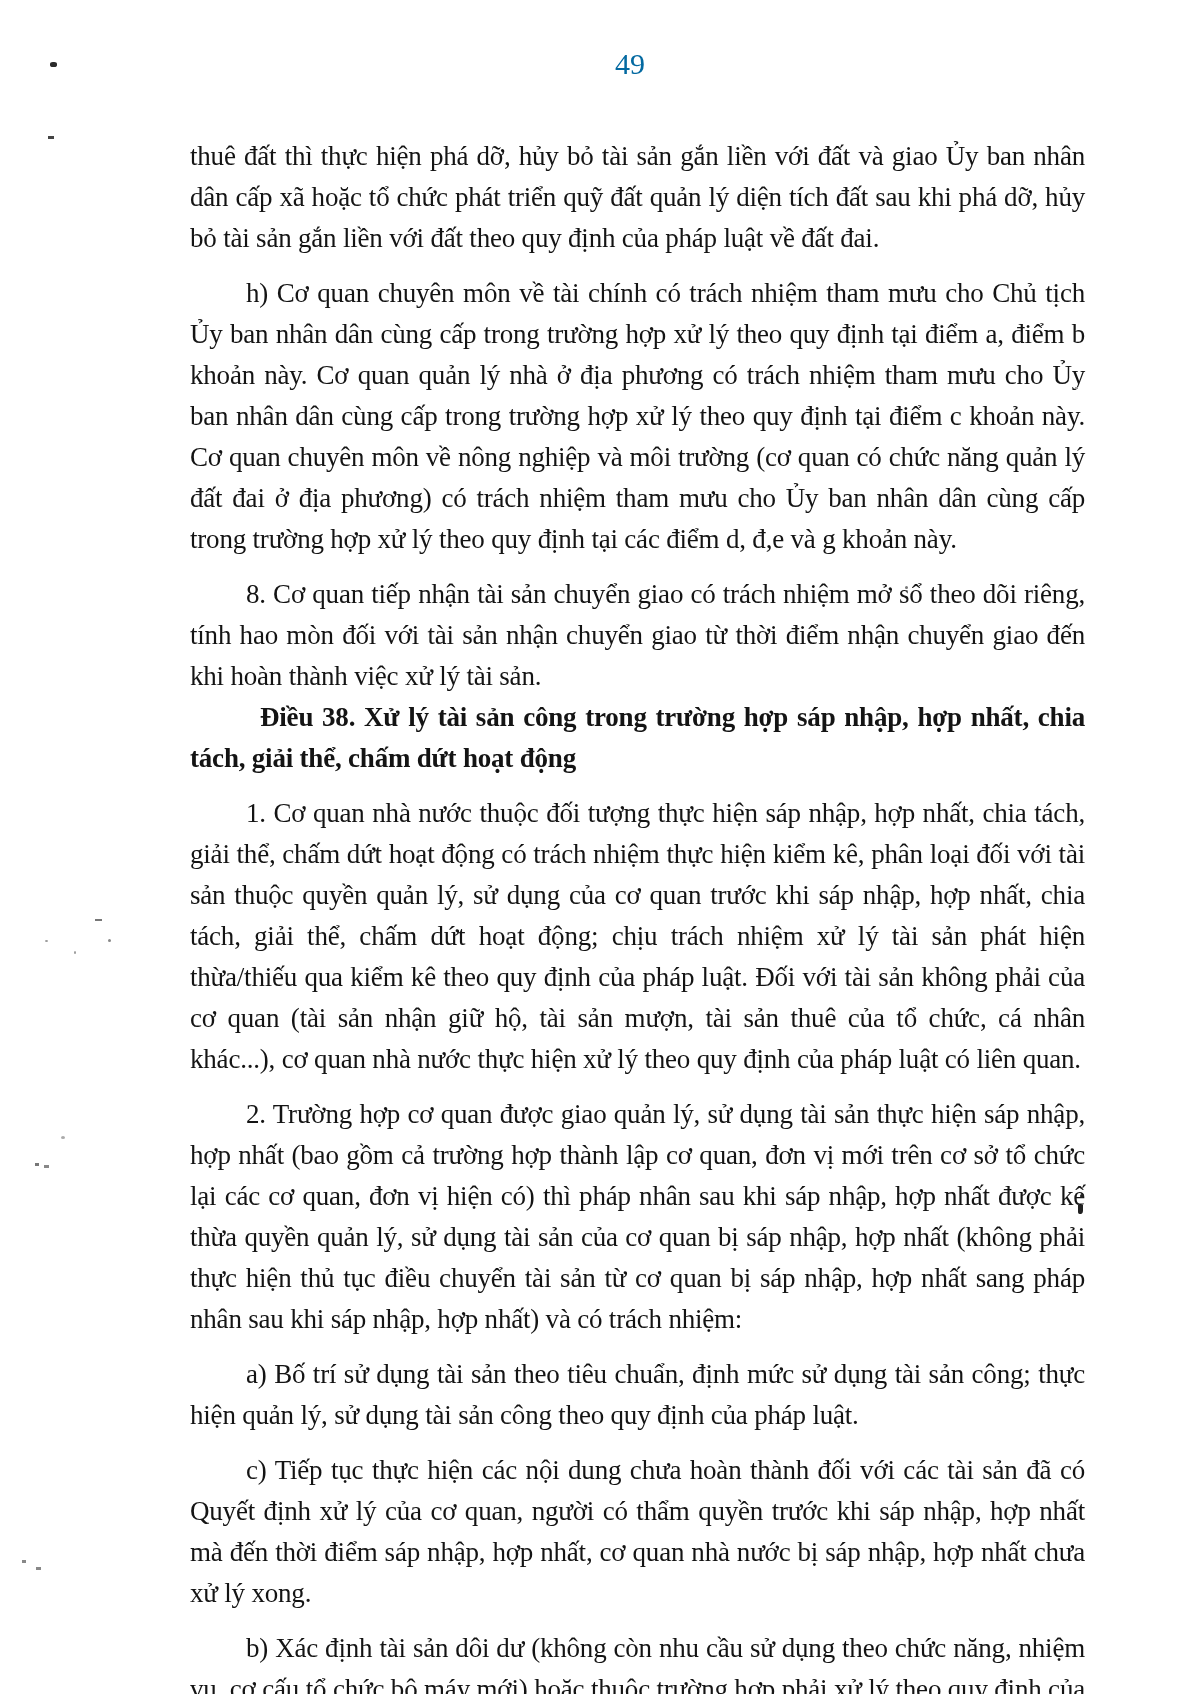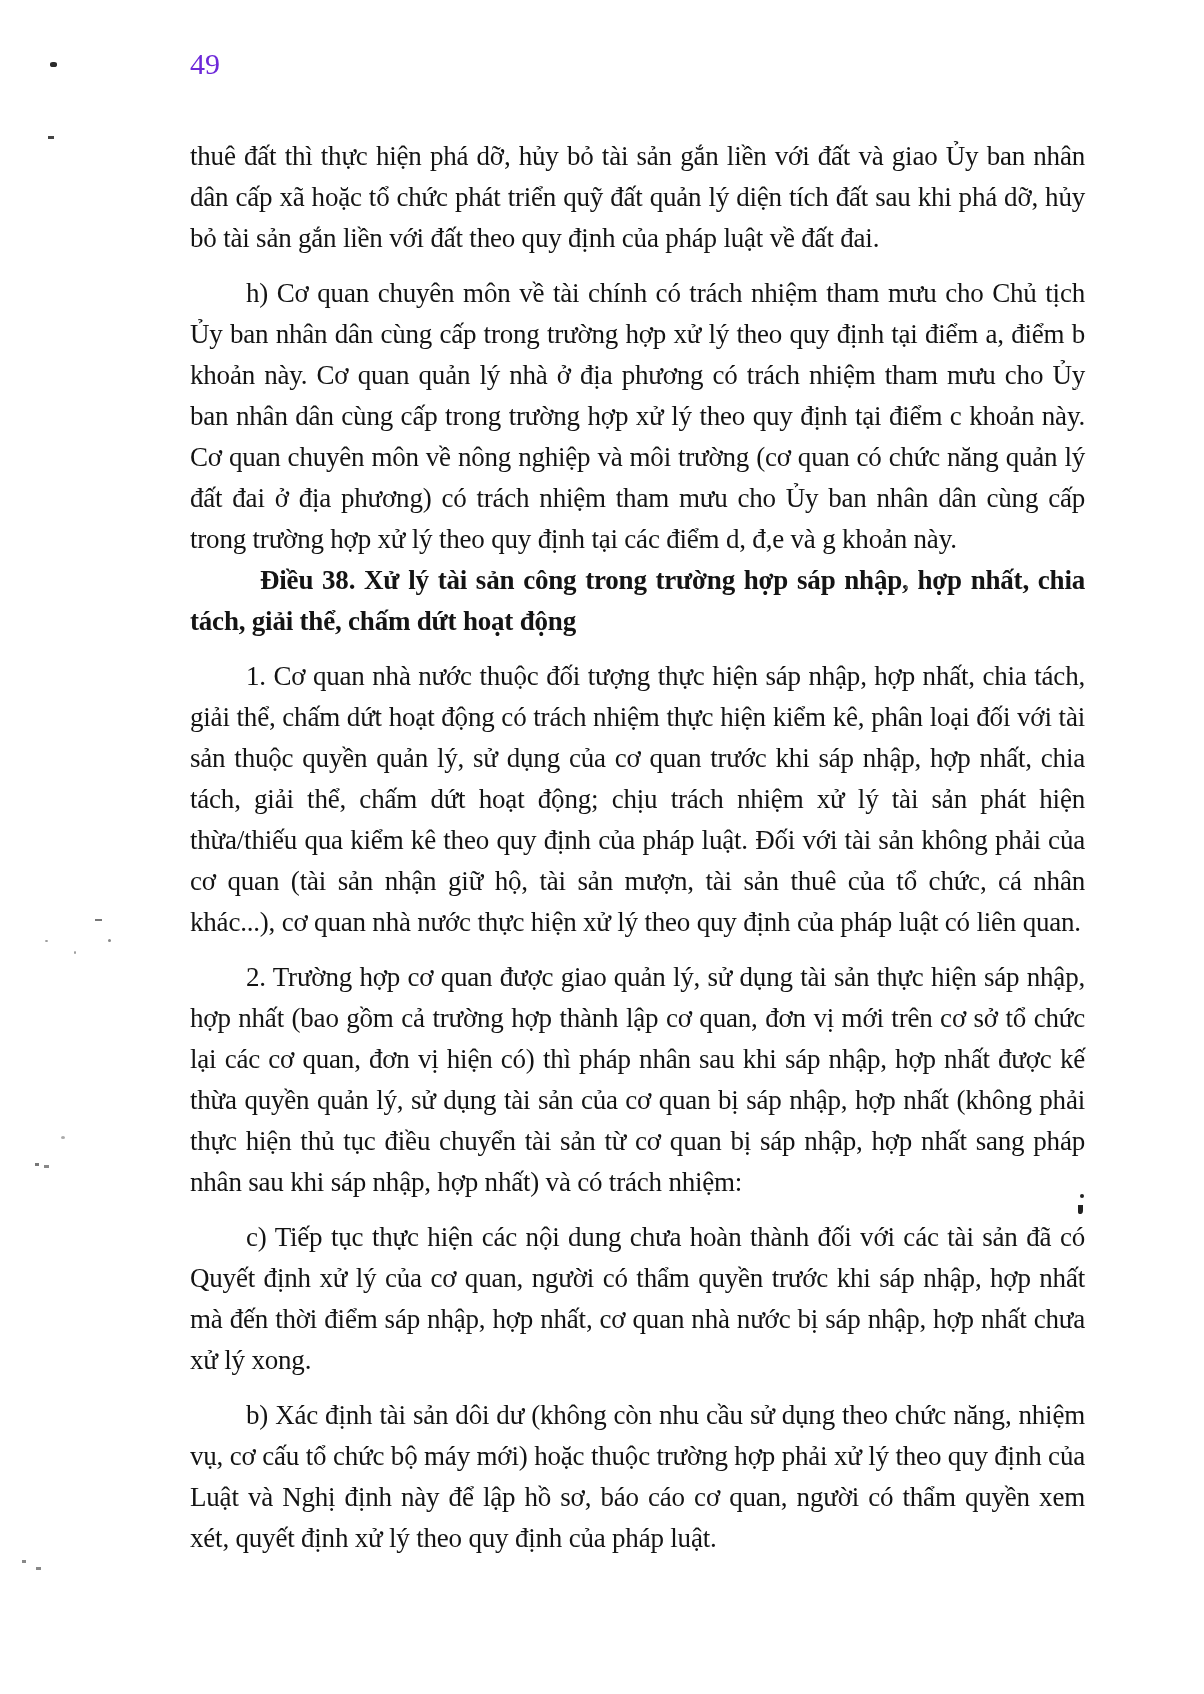--- a/index.html
+++ b/index.html
@@ -14,24 +14,24 @@
     background: #ffffff;
     overflow: hidden;
     font-family: "Liberation Serif", serif;
     color: #141414;
   }
   .page-number {
     position: absolute;
     top: 48px;
     left: 190px;
     width: 880px;
-    text-align: left;
+    text-align: center;
     font-size: 30px;
     line-height: 32px;
-    color: #6d28d9;
+    color: #0369a1;
   }
   .content {
     position: absolute;
     top: 136px;
     left: 190px;
     width: 895px;
     font-size: 27px;
     line-height: 41px;
     text-align: justify;
     letter-spacing: -0.2px;
@@ -58,23 +58,25 @@
 </head>
 <body>
 
 <div class="page">
 
   <div class="page-number">49</div>
 
   <div class="content">
     <p class="para first">thuê đất thì thực hiện phá dỡ, hủy bỏ tài sản gắn liền với đất và giao Ủy ban nhân dân cấp xã hoặc tổ chức phát triển quỹ đất quản lý diện tích đất sau khi phá dỡ, hủy bỏ tài sản gắn liền với đất theo quy định của pháp luật về đất đai.</p>
     <p class="para">h) Cơ quan chuyên môn về tài chính có trách nhiệm tham mưu cho Chủ tịch Ủy ban nhân dân cùng cấp trong trường hợp xử lý theo quy định tại điểm a, điểm b khoản này. Cơ quan quản lý nhà ở địa phương có trách nhiệm tham mưu cho Ủy ban nhân dân cùng cấp trong trường hợp xử lý theo quy định tại điểm c khoản này. Cơ quan chuyên môn về nông nghiệp và môi trường (cơ quan có chức năng quản lý đất đai ở địa phương) có trách nhiệm tham mưu cho Ủy ban nhân dân cùng cấp trong trường hợp xử lý theo quy định tại các điểm d, đ,e và g khoản này.</p>
+    <p class="para">8. Cơ quan tiếp nhận tài sản chuyển giao có trách nhiệm mở sổ theo dõi riêng, tính hao mòn đối với tài sản nhận chuyển giao từ thời điểm nhận chuyển giao đến khi hoàn thành việc xử lý tài sản.</p>
     <p class="para heading">Điều 38. Xử lý tài sản công trong trường hợp sáp nhập, hợp nhất, chia tách, giải thể, chấm dứt hoạt động</p>
     <p class="para">1. Cơ quan nhà nước thuộc đối tượng thực hiện sáp nhập, hợp nhất, chia tách, giải thể, chấm dứt hoạt động có trách nhiệm thực hiện kiểm kê, phân loại đối với tài sản thuộc quyền quản lý, sử dụng của cơ quan trước khi sáp nhập, hợp nhất, chia tách, giải thể, chấm dứt hoạt động; chịu trách nhiệm xử lý tài sản phát hiện thừa/thiếu qua kiểm kê theo quy định của pháp luật. Đối với tài sản không phải của cơ quan (tài sản nhận giữ hộ, tài sản mượn, tài sản thuê của tổ chức, cá nhân khác...), cơ quan nhà nước thực hiện xử lý theo quy định của pháp luật có liên quan.</p>
     <p class="para">2. Trường hợp cơ quan được giao quản lý, sử dụng tài sản thực hiện sáp nhập, hợp nhất (bao gồm cả trường hợp thành lập cơ quan, đơn vị mới trên cơ sở tổ chức lại các cơ quan, đơn vị hiện có) thì pháp nhân sau khi sáp nhập, hợp nhất được kế thừa quyền quản lý, sử dụng tài sản của cơ quan bị sáp nhập, hợp nhất (không phải thực hiện thủ tục điều chuyển tài sản từ cơ quan bị sáp nhập, hợp nhất sang pháp nhân sau khi sáp nhập, hợp nhất) và có trách nhiệm:</p>
+    <p class="para">a) Bố trí sử dụng tài sản theo tiêu chuẩn, định mức sử dụng tài sản công; thực hiện quản lý, sử dụng tài sản công theo quy định của pháp luật.</p>
     <p class="para">c) Tiếp tục thực hiện các nội dung chưa hoàn thành đối với các tài sản đã có Quyết định xử lý của cơ quan, người có thẩm quyền trước khi sáp nhập, hợp nhất mà đến thời điểm sáp nhập, hợp nhất, cơ quan nhà nước bị sáp nhập, hợp nhất chưa xử lý xong.</p>
     <p class="para">b) Xác định tài sản dôi dư (không còn nhu cầu sử dụng theo chức năng, nhiệm vụ, cơ cấu tổ chức bộ máy mới) hoặc thuộc trường hợp phải xử lý theo quy định của Luật và Nghị định này để lập hồ sơ, báo cáo cơ quan, người có thẩm quyền xem xét, quyết định xử lý theo quy định của pháp luật.</p>
   </div>
 
   <div class="speck" style="left:50px; top:62px; width:7px; height:5px; background:#2a2a2a; border-radius:40%;"></div>
   <div class="speck" style="left:48px; top:136px; width:6px; height:3px; background:#444;"></div>
   <div class="speck" style="left:1075px; top:387px; width:3px; height:2px; background:#999;"></div>
   <div class="speck round" style="left:905px; top:586px; width:3px; height:3px; background:#777;"></div>
   <div class="speck" style="left:95px; top:919px; width:7px; height:2px; background:#777;"></div>
   <div class="speck round" style="left:45px; top:940px; width:3px; height:2px; background:#999;"></div>

